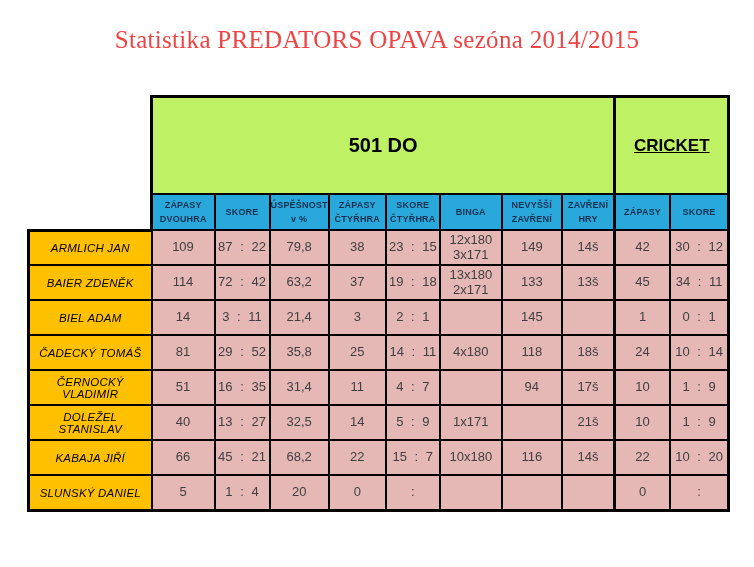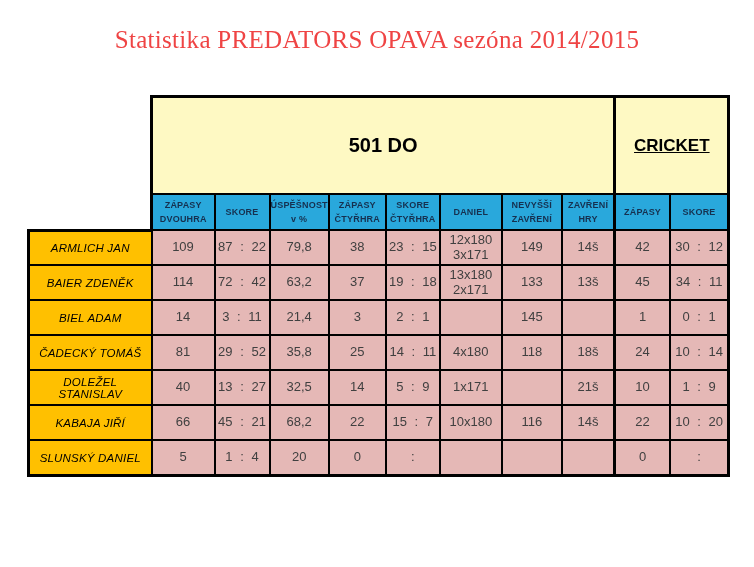--- a/index.html
+++ b/index.html
@@ -30,21 +30,21 @@
   }
   
   .ghost{border:none;background:#ffffff;}
   
   thead tr > *:nth-child(2){border-left-width:3px;}
   tr > *:last-child{border-right-width:3px;}
   tbody tr:last-child > *{border-bottom-width:3px;margin-top:26px;}
   tbody tr:first-child > .nc{border-top-width:3px;}
   .sec{border-left-width:3px !important;}
   .group-header{
-    background:#fef9c3;
+    background:#bef264;
     font-weight:bold;
     font-size:20px;
     color:#000;
     height:95px;
     border-top-width:3px;
   }
   .group-header.cricket{font-size:17px;text-decoration:underline;}
   .ch{
     background:#29A8DC;
     color:#16304F;
@@ -101,21 +101,21 @@
       <td class="ghost"></td>
     <th class="ch">ZÁPASY
 DVOUHRA</th>
         <th class="ch">SKORE</th>
         <th class="ch">ÚSPĚŠNOST
 v %</th>
         <th class="ch">ZÁPASY
 ČTYŘHRA</th>
         <th class="ch">SKORE
 ČTYŘHRA</th>
-        <th class="ch">DANIEL</th>
+        <th class="ch">BINGA</th>
         <th class="ch">NEVYŠŠÍ
 ZAVŘENÍ</th>
         <th class="ch">ZAVŘENÍ
 HRY</th>
         <th class="ch sec">ZÁPASY</th>
         <th class="ch">SKORE</th>
       </tr>
   </thead>
   <tbody>
       <tr>
@@ -166,20 +166,33 @@
         <td class="dc">35,8</td>
         <td class="dc">25</td>
         <td class="dc">14 : 11</td>
         <td class="dc">4x180</td>
         <td class="dc">118</td>
         <td class="dc">18š</td>
         <td class="dc sec">24</td>
         <td class="dc">10 : 14</td>
       </tr>
       <tr>
+        <td class="nc">ČERNOCKÝ VLADIMÍR</td>
+        <td class="dc">51</td>
+        <td class="dc">16 : 35</td>
+        <td class="dc">31,4</td>
+        <td class="dc">11</td>
+        <td class="dc">4 : 7</td>
+        <td class="dc"></td>
+        <td class="dc">94</td>
+        <td class="dc">17š</td>
+        <td class="dc sec">10</td>
+        <td class="dc">1 : 9</td>
+      </tr>
+      <tr>
         <td class="nc">DOLEŽEL STANISLAV</td>
         <td class="dc">40</td>
         <td class="dc">13 : 27</td>
         <td class="dc">32,5</td>
         <td class="dc">14</td>
         <td class="dc">5 : 9</td>
         <td class="dc">1x171</td>
         <td class="dc"></td>
         <td class="dc">21š</td>
         <td class="dc sec">10</td>

